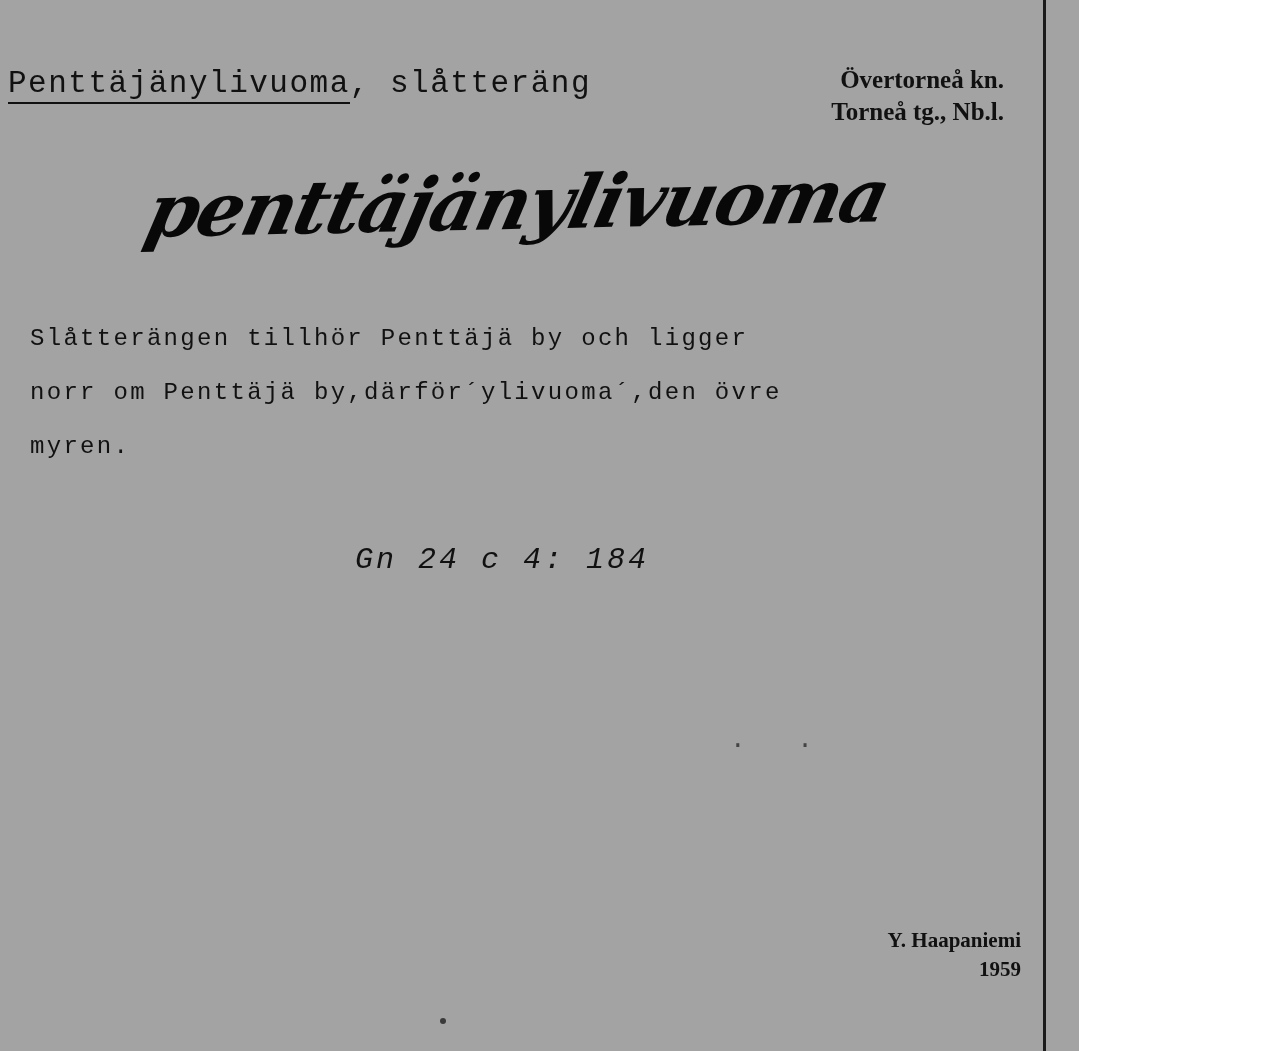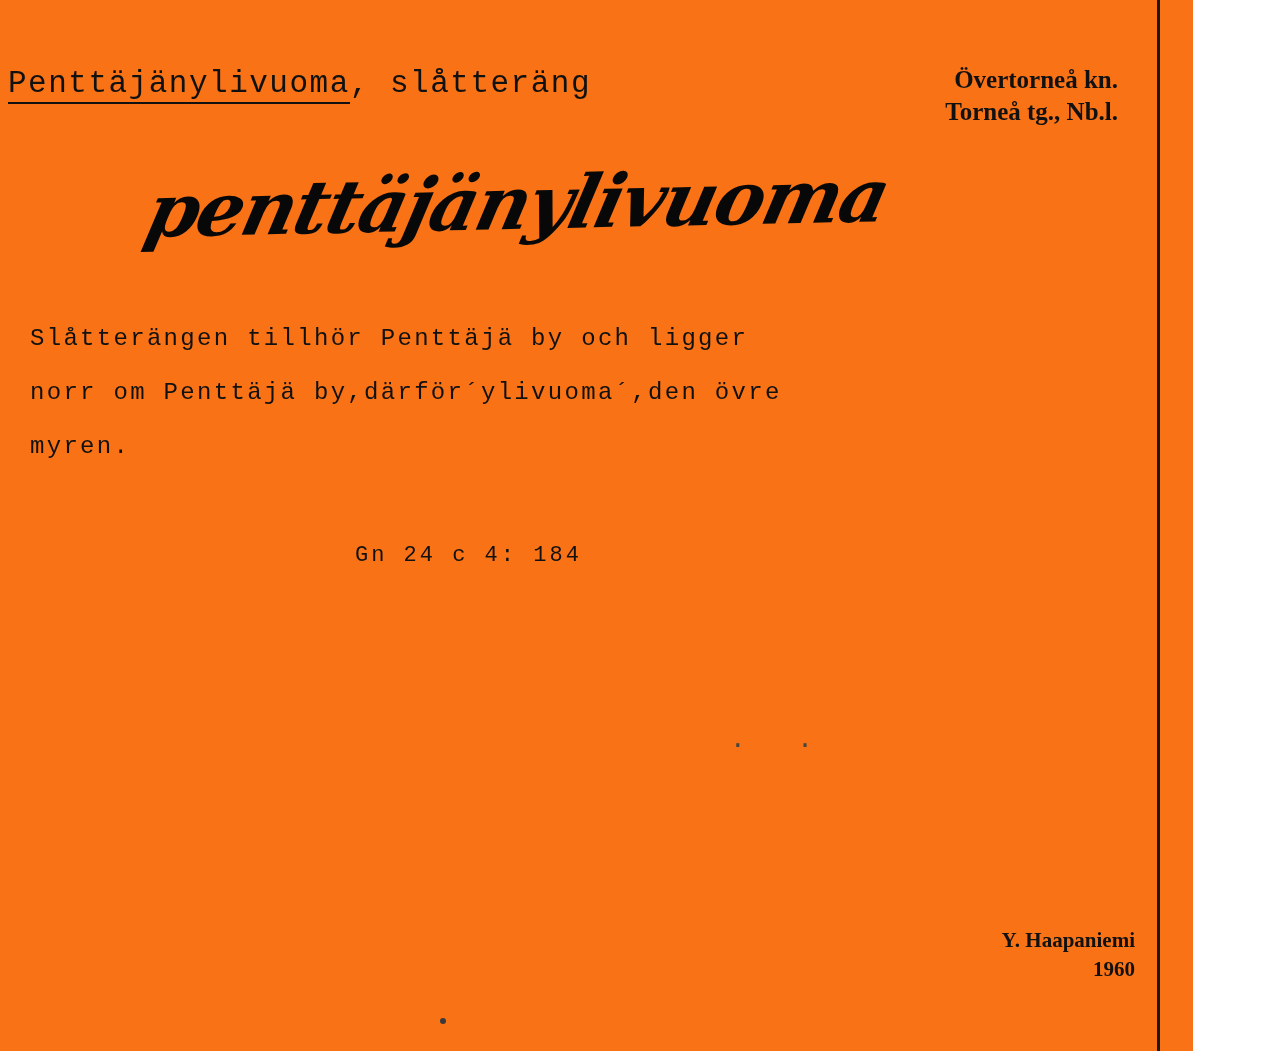--- a/index.html
+++ b/index.html
@@ -13,23 +13,23 @@
     position: relative;
     overflow: hidden;
     font-family: "Liberation Mono", monospace;
     color: #111111;
   }
 
   .card {
     position: absolute;
     left: 0;
     top: 0;
-    width: 1193px;
+    width: 1079px;
     height: 1051px;
-    background: #f97316;
+    background: #a3a3a3;
   }
 
   
   .edge-line {
     position: absolute;
     right: 33px;
     top: 0;
     width: 3px;
     height: 1051px;
     background: #1a1a1a;
@@ -85,23 +85,24 @@
     font-size: 24px;
     line-height: 54px;
     letter-spacing: 2.3px;
     white-space: pre-wrap;
   }
 
   .reference {
     position: absolute;
     left: 355px;
     top: 543px;
-    font-size: 22px;
+    font-size: 30px;
     letter-spacing: 3px;
     white-space: nowrap;
+    font-style: italic;
   }
 
   .stray-dots {
     position: absolute;
     left: 730px;
     top: 725px;
     font-size: 26px;
     letter-spacing: 18px;
     color: #444;
   }
@@ -151,16 +152,16 @@
 myren.</div>
 
   <div class="reference">Gn 24  c 4: 184</div>
 
   <div class="stray-dots">. .</div>
 
   <div class="stray-dot-bottom"></div>
 
   <div class="signature">
     <div>Y. Haapaniemi</div>
-    <div>1960</div>
+    <div>1959</div>
   </div>
 
 </div>
 
 </body></html>

